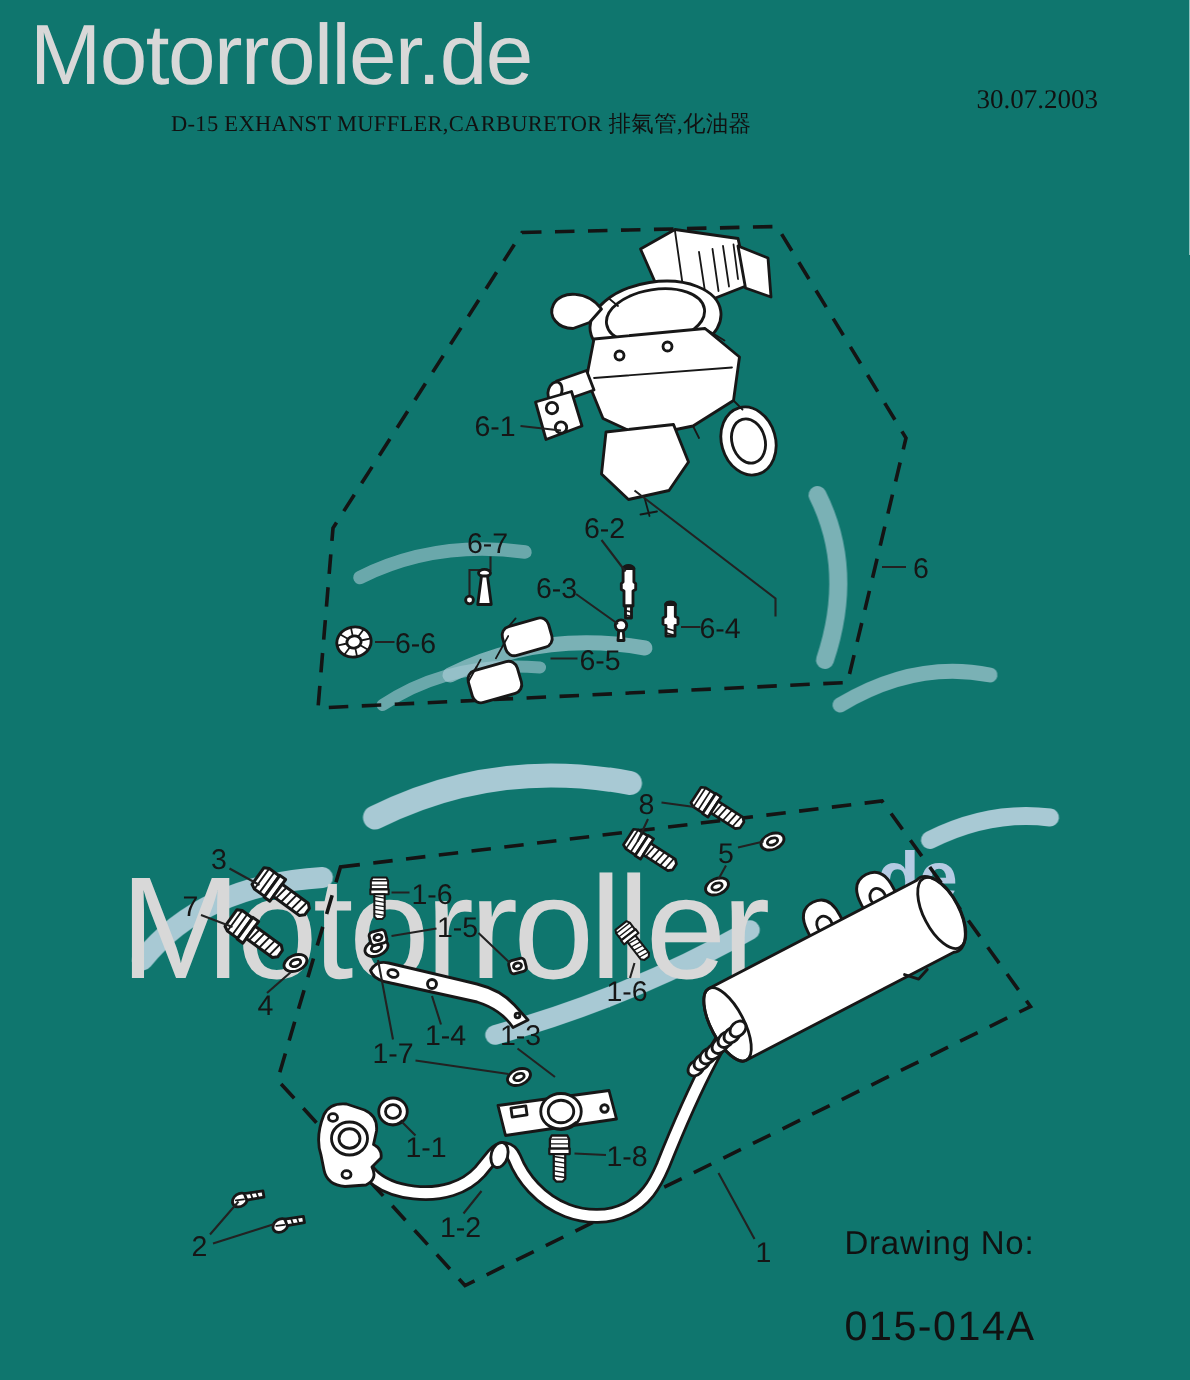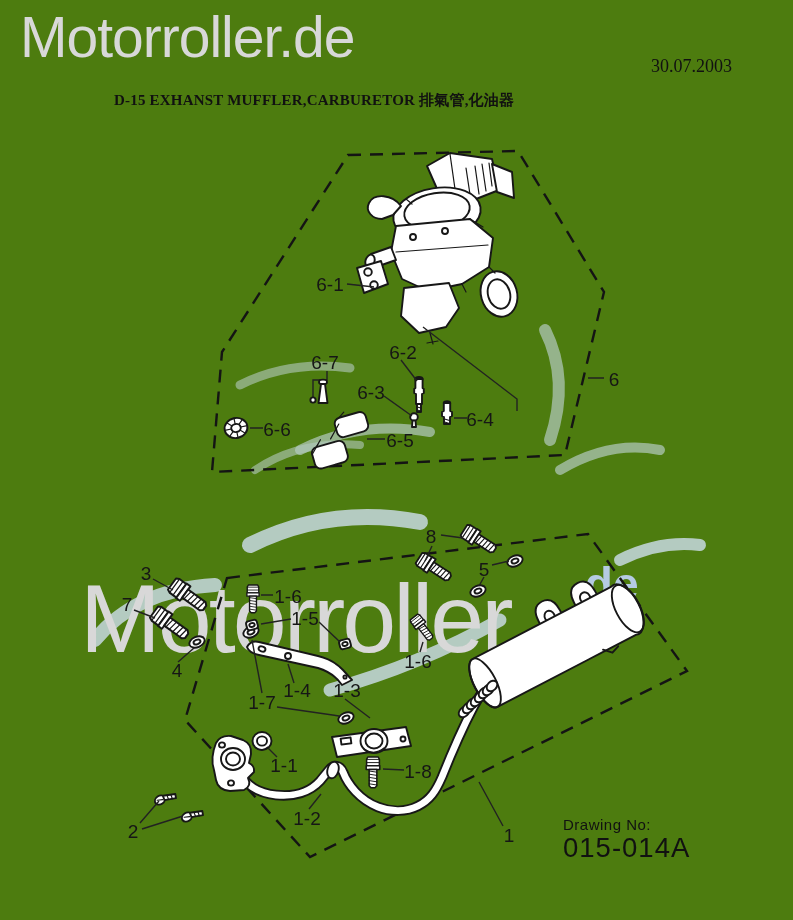--- a/index.html
+++ b/index.html
@@ -1,26 +1,26 @@
 <!DOCTYPE html>
 <html><head>
 <meta charset="utf-8">
 <style>
   html,body{margin:0;padding:0;background:#fff;}
-  .stage{position:relative;width:793px;height:920px;background:#4d7c0f;overflow:hidden;
+  .stage{position:relative;width:793px;height:920px;background:#0f766e;overflow:hidden;
          font-family:"Liberation Sans",sans-serif;}
   .wm-top{position:absolute;left:20px;top:4px;font-size:57px;letter-spacing:-1px;
           color:var(--wm-gray,#dadada);white-space:nowrap;font-family:"Liberation Sans",sans-serif;}
   .date{position:absolute;left:651px;top:56px;font-family:"Liberation Serif",serif;
         font-size:18px;color:#111;}
-  .title{position:absolute;left:114px;top:91px;font-family:"Liberation Serif",serif;
-         font-weight:bold;font-size:15px;color:#111;white-space:nowrap;letter-spacing:.2px;}
+  .title{position:absolute;left:114px;top:73px;font-family:"Liberation Serif",serif;
+         font-weight:normal;font-size:15px;color:#111;white-space:nowrap;letter-spacing:.2px;}
   .drawing-no{position:absolute;left:563px;top:817px;color:#111;line-height:1.08;}
-  .drawing-no .l1{font-size:15px;letter-spacing:.5px;}
-  .drawing-no .l2{font-size:27.5px;letter-spacing:1px;}
+  .drawing-no .l1{font-size:22px;letter-spacing:.5px;}
+  .drawing-no .l2{font-size:27.5px;letter-spacing:1px;margin-top:28px;}
   svg.canvas{position:absolute;left:0;top:0;}
   .ln{stroke:#171717;stroke-width:1.9;fill:#fff;stroke-linejoin:round;stroke-linecap:round;}
   .ln2{fill:none;stroke:#171717;stroke-width:1.9;stroke-linejoin:round;stroke-linecap:round;}
   .thin{stroke-width:1.2;}
   .leader{stroke:#222;stroke-width:1.4;fill:none;}
   .dash{fill:none;stroke:#141414;stroke-width:2.4;stroke-dasharray:13 9;}
   .swirl{fill:none;stroke:var(--swirl,#cfdfee);stroke-linecap:round;}
   .wm-mid{fill:var(--wm-gray,#d8d8d8);font-family:"Liberation Sans",sans-serif;
           font-size:97px;letter-spacing:-3px;}
   .wm-de{fill:var(--wm-blue,#b5cbe3);font-family:"Liberation Sans",sans-serif;

